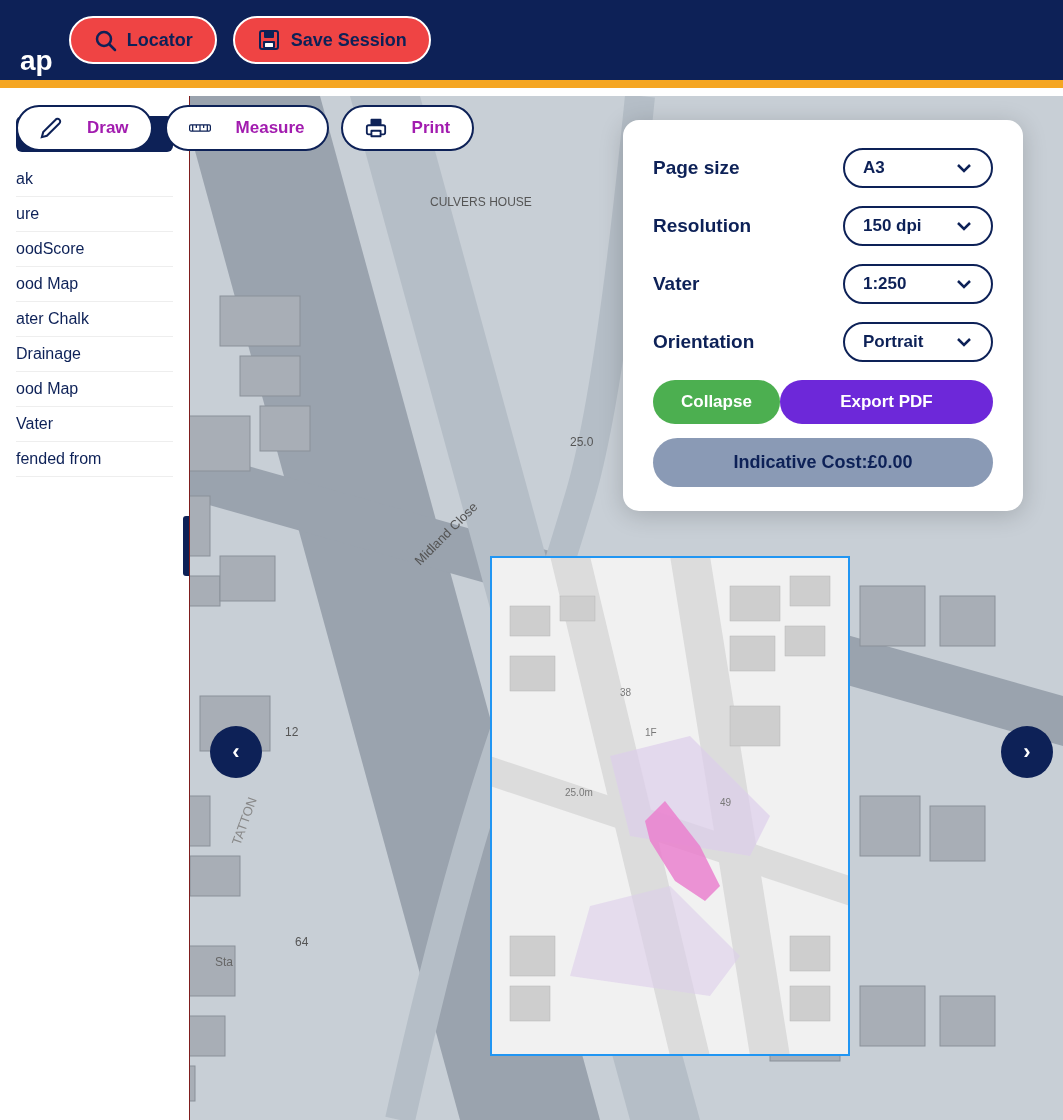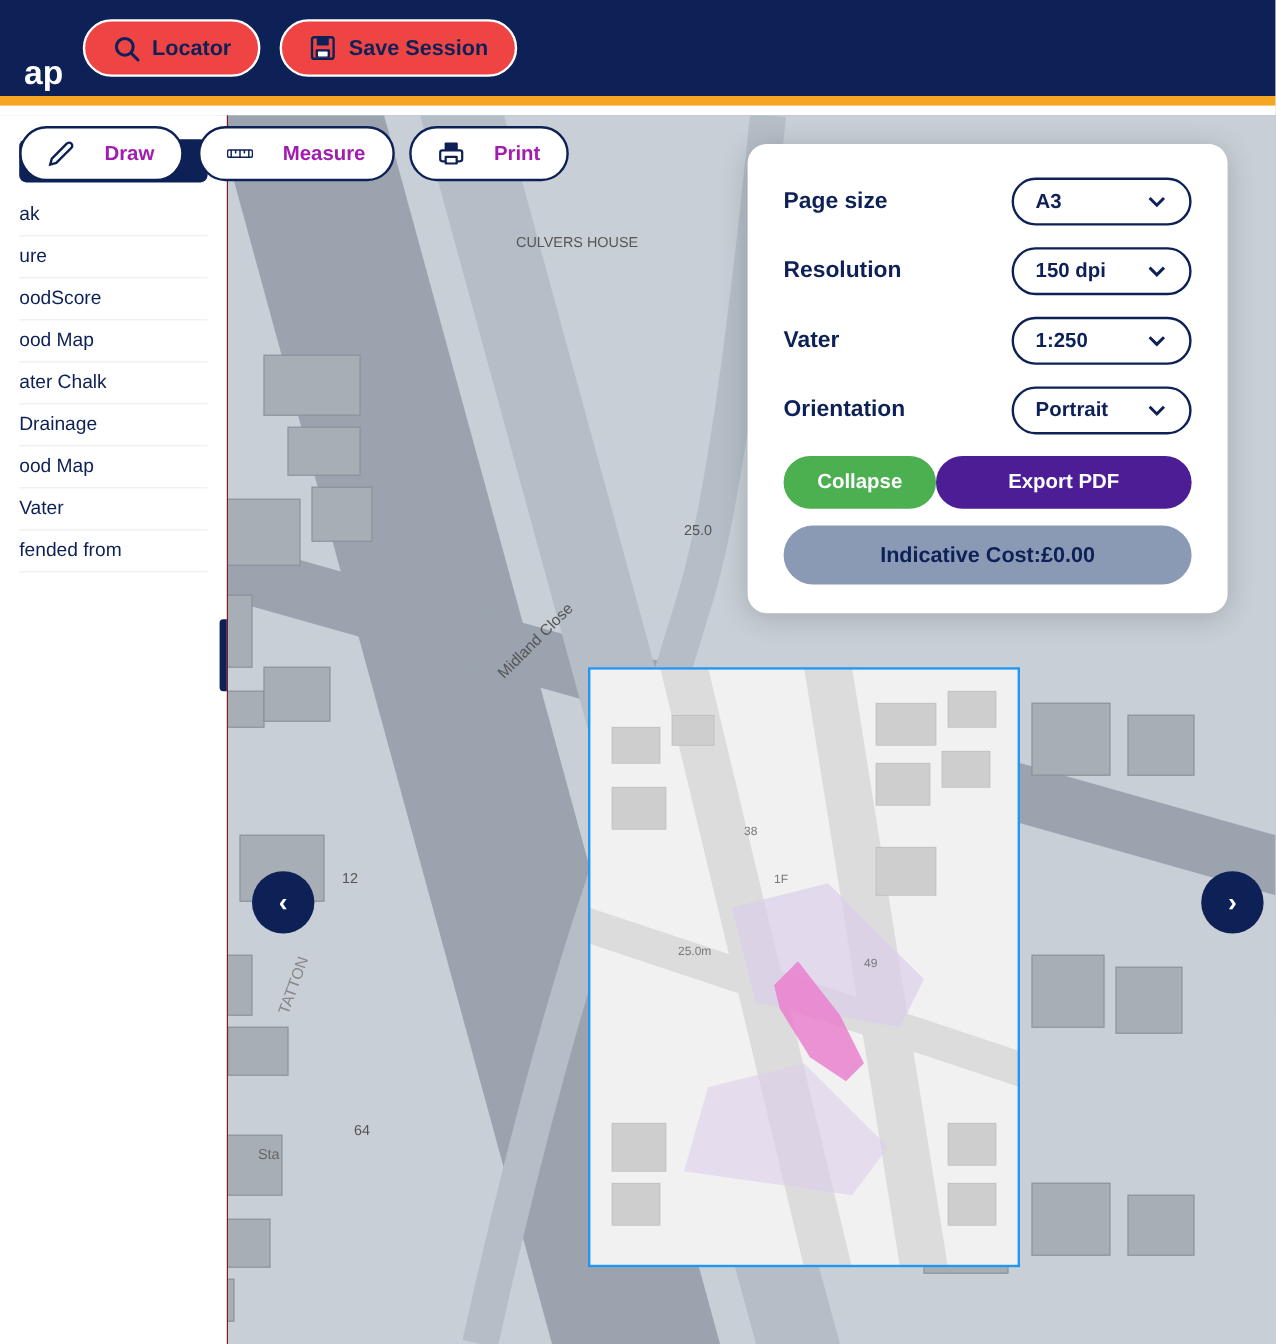--- a/index.html
+++ b/index.html
@@ -175,21 +175,21 @@
       background: #4caf50;
       color: white;
       border: none;
       border-radius: 30px;
       padding: 12px 28px;
       font-size: 17px;
       font-weight: 700;
       cursor: pointer;
     }
     .btn-export {
-      background: #4c1d95;
+      background: #6d28d9;
       color: white;
       border: none;
       border-radius: 30px;
       padding: 12px 28px;
       font-size: 17px;
       font-weight: 700;
       cursor: pointer;
       flex: 1;
     }
     .indicative-cost {

